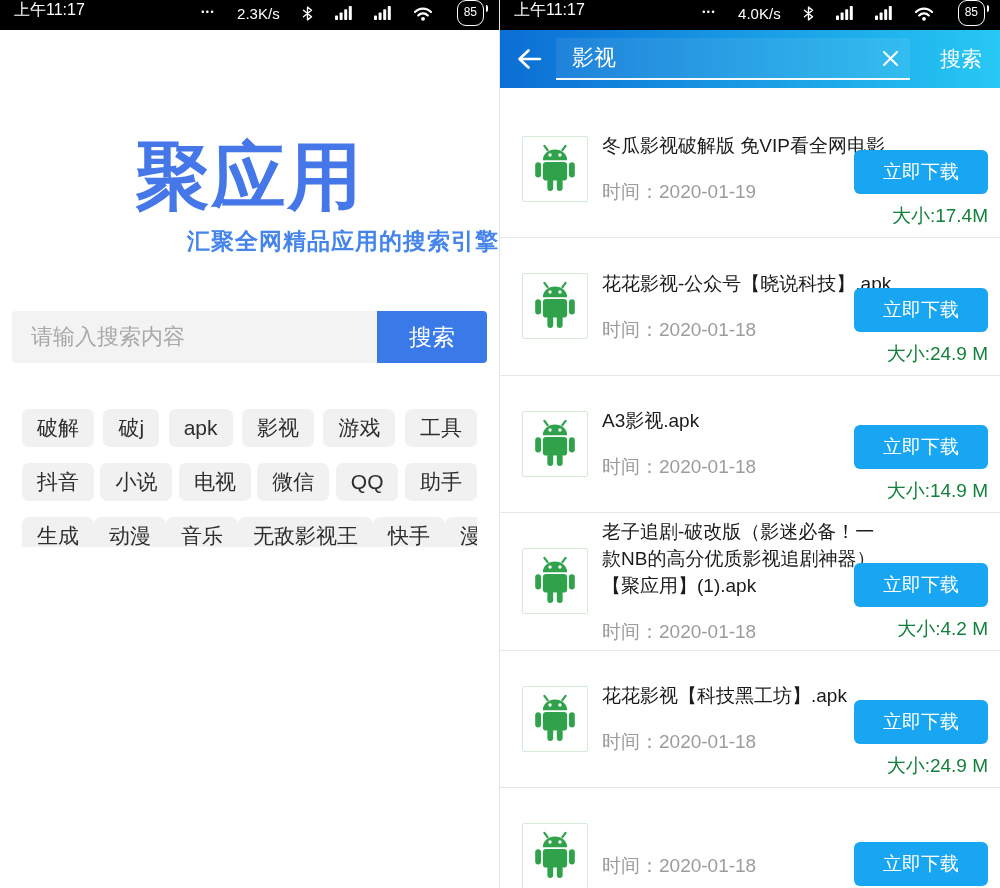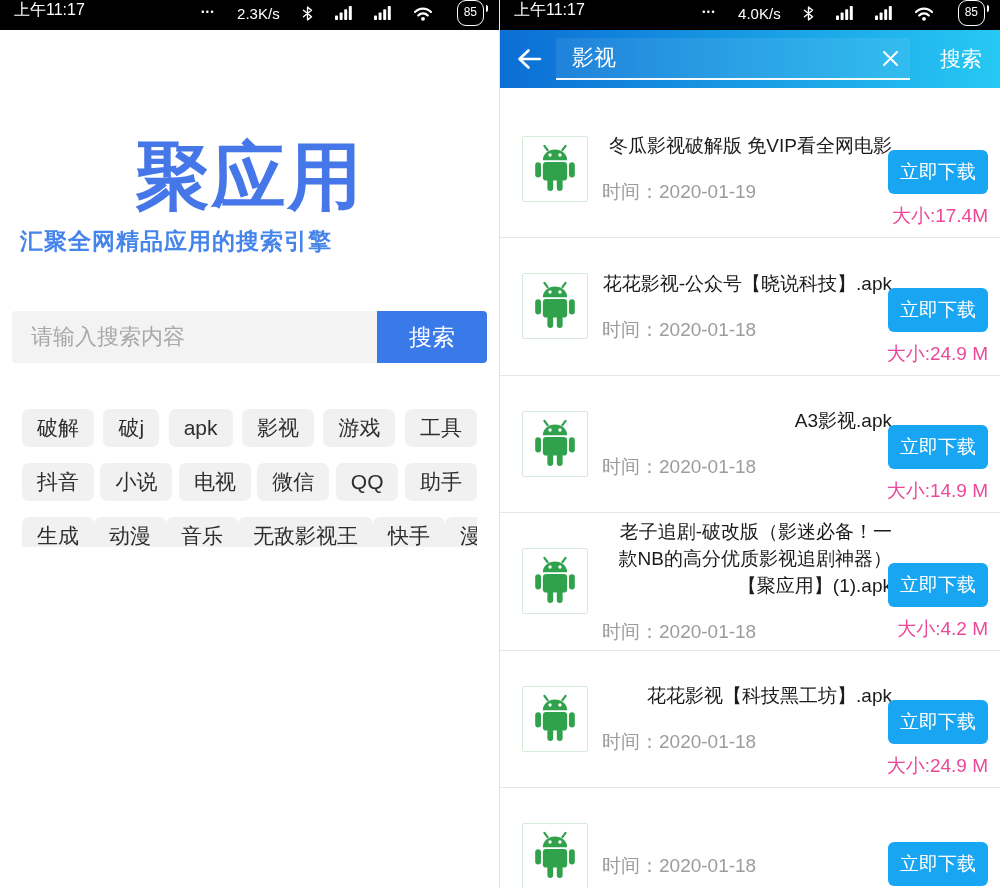--- a/index.html
+++ b/index.html
@@ -20,21 +20,21 @@
   .speed{font-size:15px;}
   .sicon{display:block;}
   .battery{font-size:12px;border:1.5px solid #fff;border-radius:9px;padding:4px 6px;height:16px;
     line-height:15px;position:relative;margin-right:5px;margin-left:2px;}
   .battery::after{content:"";position:absolute;right:-5px;top:4px;width:2.5px;height:7px;
     background:#fff;border-radius:0 2px 2px 0;}
 
   
   .logo{margin-top:110px;text-align:center;font-size:74px;line-height:1;font-weight:bold;
     color:#4577e8;letter-spacing:2px;}
-  .tagline{margin-top:12px;text-align:left;font-size:23px;font-weight:bold;color:#4584ea;letter-spacing:1px;padding-left:20px;}
+  .tagline{margin-top:12px;text-align:right;font-size:23px;font-weight:bold;color:#4584ea;letter-spacing:1px;}
   .search-row{margin:54px 12px 0;display:flex;height:52px;border-radius:4px;overflow:hidden;}
   .search-input{flex:1;border:none;background:#f3f3f3;font-size:22px;padding:0 19px;outline:none;color:#333;min-width:0;}
   .search-input::placeholder{color:#a8a8a8;}
   .search-btn{width:110px;background:#3a79e8;color:#fff;font-size:23px;border:none;cursor:pointer;}
   .tags{margin:46px 22px 0;height:138px;overflow:hidden;}
   .tag-row{display:flex;justify-content:space-between;margin-bottom:16px;}
   .tag{background:#f1f1f1;border-radius:7px;height:38px;line-height:38px;padding:0 15px;
     font-size:21px;color:#2e2e2e;white-space:nowrap;cursor:pointer;}
 
   
@@ -50,26 +50,26 @@
   .hdr-search{color:#fff;font-size:21px;background:none;border:none;padding:0 6px;cursor:pointer;flex-shrink:0;}
 
   
   .list{padding-top:12.5px;}
   .item{height:137.5px;box-sizing:border-box;display:flex;align-items:center;
     padding:0 12px 0 22px;border-bottom:1px solid #e7e7e7;position:relative;}
   .icon-box{width:64px;height:64px;border:1px solid #d7e9d7;border-radius:2px;background:#fff;
     display:flex;align-items:center;justify-content:center;flex-shrink:0;}
   .robot{width:54px;height:54px;display:block;}
   .mid{width:290px;margin-left:14px;flex:none;}
-  .title{font-size:19px;color:#1b1b1b;line-height:27px;word-break:break-word;text-align:right;}
+  .title{font-size:19px;color:#1b1b1b;line-height:27px;word-break:break-word;}
   .time{font-size:19px;color:#9c9c9c;margin-top:20px;}
   .rightcol{position:absolute;right:12px;bottom:8px;display:flex;flex-direction:column;align-items:flex-end;}
   .dl-btn{background:#18a6f2;color:#fff;border:none;border-radius:6px;font-size:19px;
-    padding:9px 12px;white-space:nowrap;cursor:pointer;}
-  .size{font-size:19px;color:#ec4899;margin-top:9px;white-space:nowrap;min-height:22px;}
+    padding:9px 29px;white-space:nowrap;cursor:pointer;}
+  .size{font-size:19px;color:#15803d;margin-top:9px;white-space:nowrap;min-height:22px;}
 </style>
 </head>
 <body>
 
 <svg width="0" height="0" style="position:absolute" aria-hidden="true">
   <defs>
     <symbol id="android-robot" viewBox="0 0 48 48">
       <path d="M17.4 7.2 L14.6 3.4 M30.6 7.2 L33.4 3.4" stroke="#31a24c" stroke-width="2" stroke-linecap="round" fill="none"></path>
       <path d="M13.2 16.2 a10.8 9.6 0 0 1 21.6 0 z" fill="#31a24c"></path>
       <circle cx="19.6" cy="11.6" r="1.5" fill="#fff"></circle>

